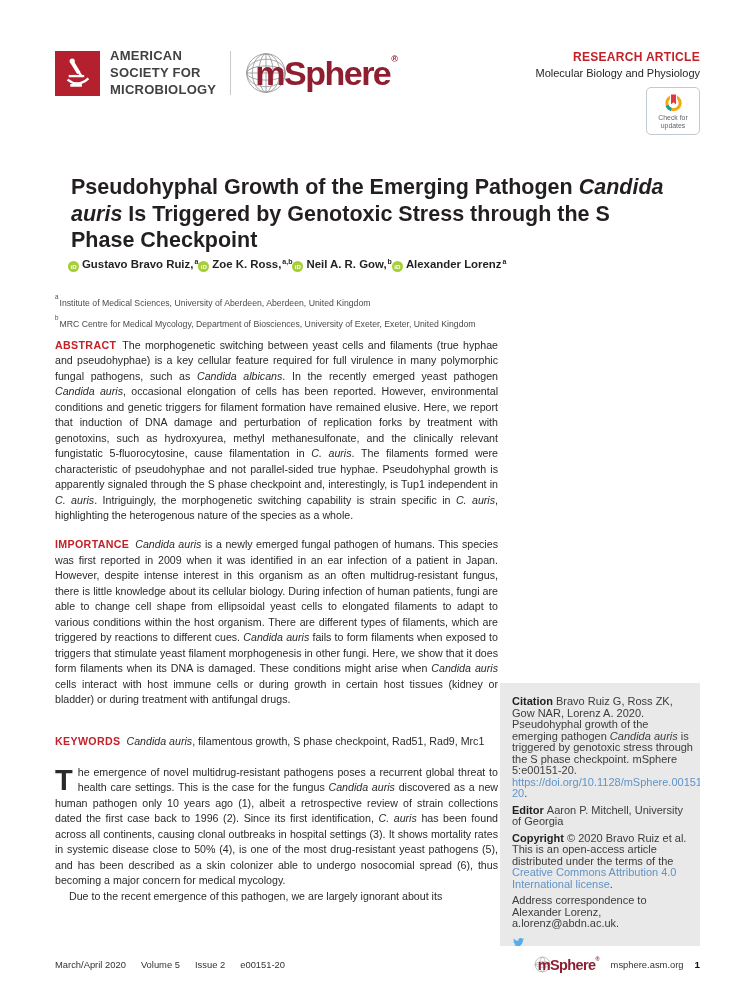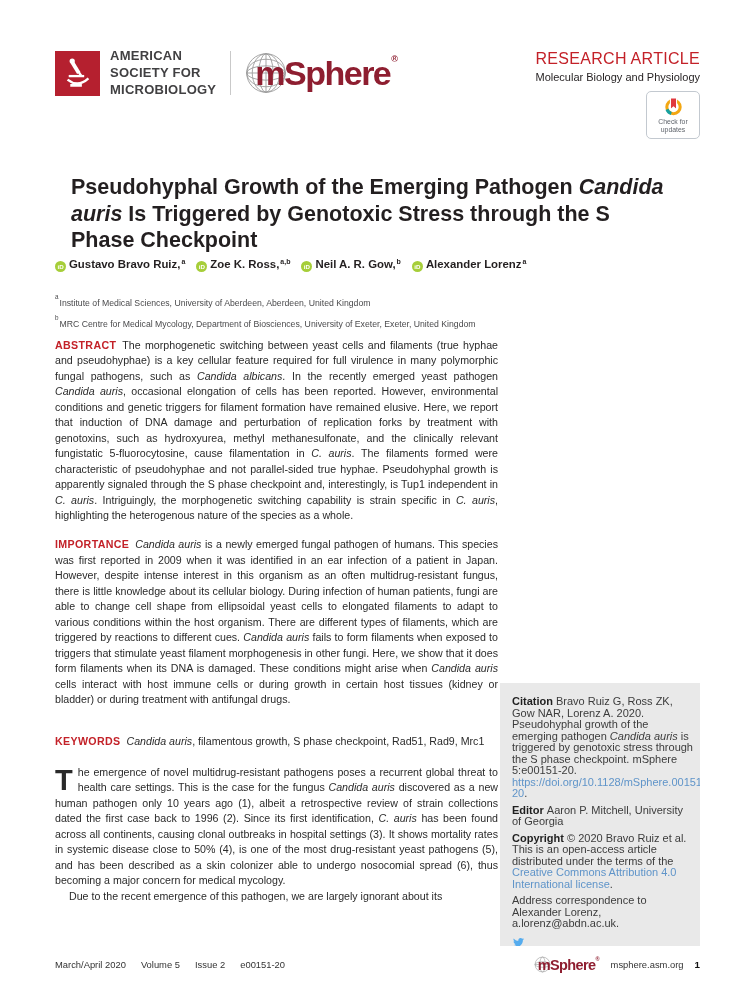--- a/index.html
+++ b/index.html
@@ -12,28 +12,28 @@
   .asm-square{width:45px;height:45px;background:#b5202f;display:flex;align-items:center;justify-content:center;flex:0 0 auto;}
   .asm-square svg{width:34px;height:34px;}
   .asm-text{margin-left:10px;font-size:13px;font-weight:bold;color:#414042;line-height:1.3;letter-spacing:.25px;}
   .logo-divider{width:1px;height:44px;background:#c9c9c9;margin:0 13px 0 14px;}
   .logo-msphere{display:flex;align-items:center;position:relative;}
   .globe{width:44px;height:44px;}
   .globe *{fill:none;stroke:#9a9a9a;stroke-width:.8;}
   .wordmark{margin-left:-33px;font-size:34px;font-weight:bold;letter-spacing:-1.5px;color:#8e1e30;position:relative;z-index:2;}
   .regmark{font-size:9px;color:#8e1e30;position:relative;top:-14px;margin-left:1px;font-weight:bold;}
   .header-right{position:absolute;right:47px;top:50px;display:flex;flex-direction:column;align-items:flex-end;}
-  .research-article{color:#c32128;font-weight:normal;font-size:16px;letter-spacing:.3px;}
+  .research-article{color:#c32128;font-weight:bold;font-size:12px;letter-spacing:.3px;}
   .section-name{font-size:11px;color:#231f20;margin-top:3px;}
   .badge{margin-top:8px;width:54px;height:48px;border:1.5px solid #c3c9d0;border-radius:5px;background:#fff;display:flex;flex-direction:column;align-items:center;justify-content:center;cursor:pointer;box-sizing:border-box;}
   .badge svg{width:21px;height:21px;margin-bottom:1px;}
   .badge-text{font-size:6.9px;color:#60656c;line-height:1.15;text-align:center;}
   
   .title{position:absolute;left:55px;top:158px;width:604px;font-size:21.5px;font-weight:bold;color:#231f20;line-height:26.5px;}
-  .authors{position:absolute;left:55px;top:258px;font-size:11.4px;font-weight:bold;color:#231f20;white-space:nowrap;display:flex;gap:11px;align-items:baseline;}
+  .authors{position:absolute;left:68px;top:258px;font-size:11.4px;font-weight:bold;color:#231f20;white-space:nowrap;display:flex;align-items:baseline;}
   .author{display:inline-flex;align-items:baseline;}
   .orcid{width:11px;height:11px;border-radius:50%;background:#a6ce39;color:#fff;font-size:6.2px;font-weight:bold;display:inline-flex;align-items:center;justify-content:center;margin-right:3px;position:relative;top:1px;flex:0 0 auto;}
   sup.auth{font-size:7px;font-weight:bold;position:relative;top:-4px;margin-left:1px;}
   .affils{position:absolute;left:55px;top:291px;font-size:8.7px;color:#4a4a4c;line-height:17.5px;}
   sup.aff{font-size:6.3px;position:relative;top:-3px;margin-right:1px;}
   
   .main{position:absolute;left:55px;top:338px;width:443px;}
   .para{margin:0;text-align:justify;font-size:10.65px;line-height:15.45px;color:#2a2a2a;}
   .p-importance{margin-top:14px;}
   .p-keywords{margin-top:27px;}

